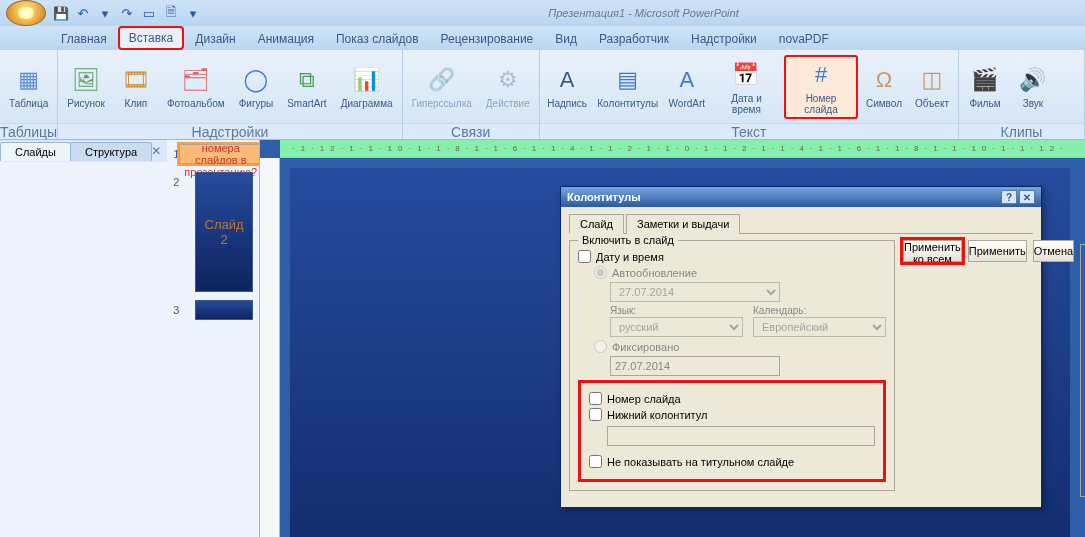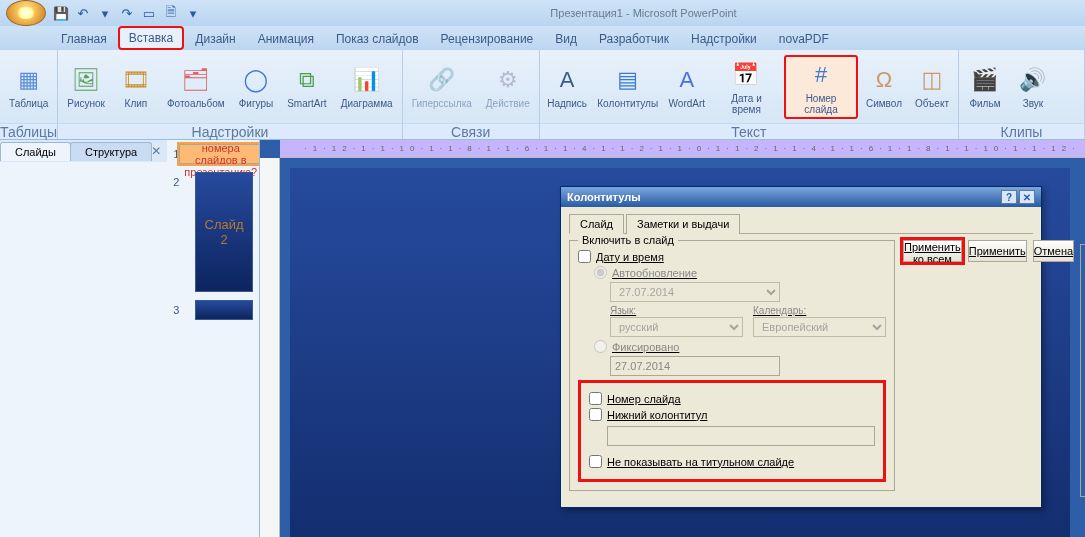--- a/index.html
+++ b/index.html
@@ -4,21 +4,21 @@
 <style>
 * { margin: 0; padding: 0; box-sizing: border-box; font-family: "Segoe UI", Tahoma, sans-serif; }
 body { width: 1085px; height: 537px; background: #1e3a6e; overflow: hidden; position: relative; }
 
 
 .titlebar { height: 26px; background: linear-gradient(#cfe3f7,#b9d5f1); display: flex; align-items: center; font-size: 11px; color: #5a6b7a; }
 .office-btn { width: 40px; height: 26px; background: radial-gradient(circle at 50% 40%, #ffe9a7 0%, #f3b84f 45%, #c4731f 100%); border-radius: 50%; margin: 0 6px; border:1px solid #9a6a2d; position:relative; }
 .office-btn::after{content:"";position:absolute;left:8px;top:6px;width:22px;height:12px;background:radial-gradient(circle,#fff 0,#ff9 50%,transparent 70%);border-radius:50%;}
 .qat { display:flex; gap:4px; align-items:center; }
 .qat .qbtn { width:18px; height:18px; display:flex; align-items:center; justify-content:center; color:#2a5aa0; font-size:13px; cursor:pointer; }
-.title-title { flex:1; text-align:center; color:#6a7c8c; }
+.title-title { flex:1; text-align:center; color:#6a7c8c;font-style:italic; }
 
 
 .tabs { height:24px; background:linear-gradient(#cfe3f7,#bcd6f0); display:flex; align-items:flex-end; padding-left:50px; font-size:12px; }
 .tab { padding:4px 10px; color:#3b5a88; cursor:pointer; border:1px solid transparent; border-bottom:none; }
 .tab.active { background:#e8f1fb; border-color:#f7a24a; border-radius:3px 3px 0 0; }
 .tab.highlight { border:2px solid #e11; border-radius:4px; padding:3px 9px; }
 
 
 .ribbon { height:90px; background:linear-gradient(#e8f1fb,#d2e4f5); display:flex; border-bottom:1px solid #99bce0; }
 .group { border-right:1px solid #b8cee6; display:flex; flex-direction:column; }
@@ -38,33 +38,33 @@
 .thumbs { flex:1; overflow:auto; padding:4px 6px; }
 .thumb-row { display:flex; margin-bottom:8px; }
 .tnum { width:14px; font-size:11px; color:#3b5a88; padding-top:4px; }
 .thumb { flex:1; height:160px; background:linear-gradient(#264b9e,#0d245f); border:1px solid #3b5a88; display:flex; align-items:center; justify-content:center; color:#c33; font-size:12px; text-align:center; padding:6px; }
 .thumb.sel { outline:2px solid #f7a24a; }
 .thumb.small { height:120px; font-size:13px; color:#b73;margin-left:8px; }
 
 
 .editor { flex:1; position:relative; background:#2f5ea8; }
 .vruler { position:absolute; left:0; top:18px; bottom:0; width:20px; background:#f5f6f7; border-right:1px solid #bbb; }
-.hruler { position:absolute; left:20px; right:0; top:0; height:18px; background:#c4b5fd; border-bottom:1px solid #bbb; font-size:8px; color:#666; display:flex; align-items:center; overflow:hidden; padding-left:24px; letter-spacing:6px;}
+.hruler { position:absolute; left:20px; right:0; top:0; height:18px; background:#86efac; border-bottom:1px solid #bbb; font-size:8px; color:#666; display:flex; align-items:center; overflow:hidden; padding-left:12px; letter-spacing:6px;}
 .slide-canvas { position:absolute; left:30px; top:28px; width:780px; height:500px; background:linear-gradient(#264b9e,#0d245f); }
 
 
 .dialog { position:absolute; left:560px; top:186px; width:482px; background:#ece9d8; border:1px solid #002a6b; box-shadow:3px 3px 6px rgba(0,0,0,.3); font-size:11px; }
 .dlg-title { height:20px; background:linear-gradient(#7aa6e0,#2a5aa0); color:#fff; display:flex; align-items:center; padding:0 6px; font-weight:bold; }
 .dlg-title .dx { margin-left:auto; display:flex; gap:2px; }
 .dlg-title .dx span { width:16px; height:14px; background:#d9e6f7; color:#2a5aa0; display:flex; align-items:center; justify-content:center; font-size:10px; border:1px solid #5a7aa0; cursor:pointer;}
 .dlg-body { padding:6px 8px 10px; }
 .dtabs { display:flex; border-bottom:1px solid #aca899; margin-bottom:6px;}
 .dtab { padding:3px 10px; border:1px solid #aca899; border-bottom:none; background:#ece9d8; margin-right:2px; cursor:pointer; position:relative; top:1px;}
 .dtab.active { background:#ece9d8; border-bottom:1px solid #ece9d8; }
-.dcols { display:flex; gap:8px;text-decoration:underline; }
+.dcols { display:flex; gap:8px; }
 .dleft { flex:1; }
 .dright { width:130px; display:flex; gap:6px; align-items:stretch; }
 .fieldset { border:1px solid #aca899; padding:6px 8px 8px; margin-bottom:6px; position:relative; }
 .fieldset>.legend { position:absolute; top:-7px; left:8px; background:#ece9d8; padding:0 4px; font-size:11px; }
 .chk { display:flex; align-items:center; gap:5px; margin:3px 0; }
 .chk input { width:13px; height:13px; }
 .radio { display:flex; align-items:center; gap:5px; margin:3px 0 3px 16px; color:#888; }
 .sub { margin-left:32px; }
 .sel { height:20px; border:1px solid #aca899; background:#fdba74; font-size:11px; padding:0 4px; }
 .sel[disabled]{ background:#ece9d8; color:#888; }

